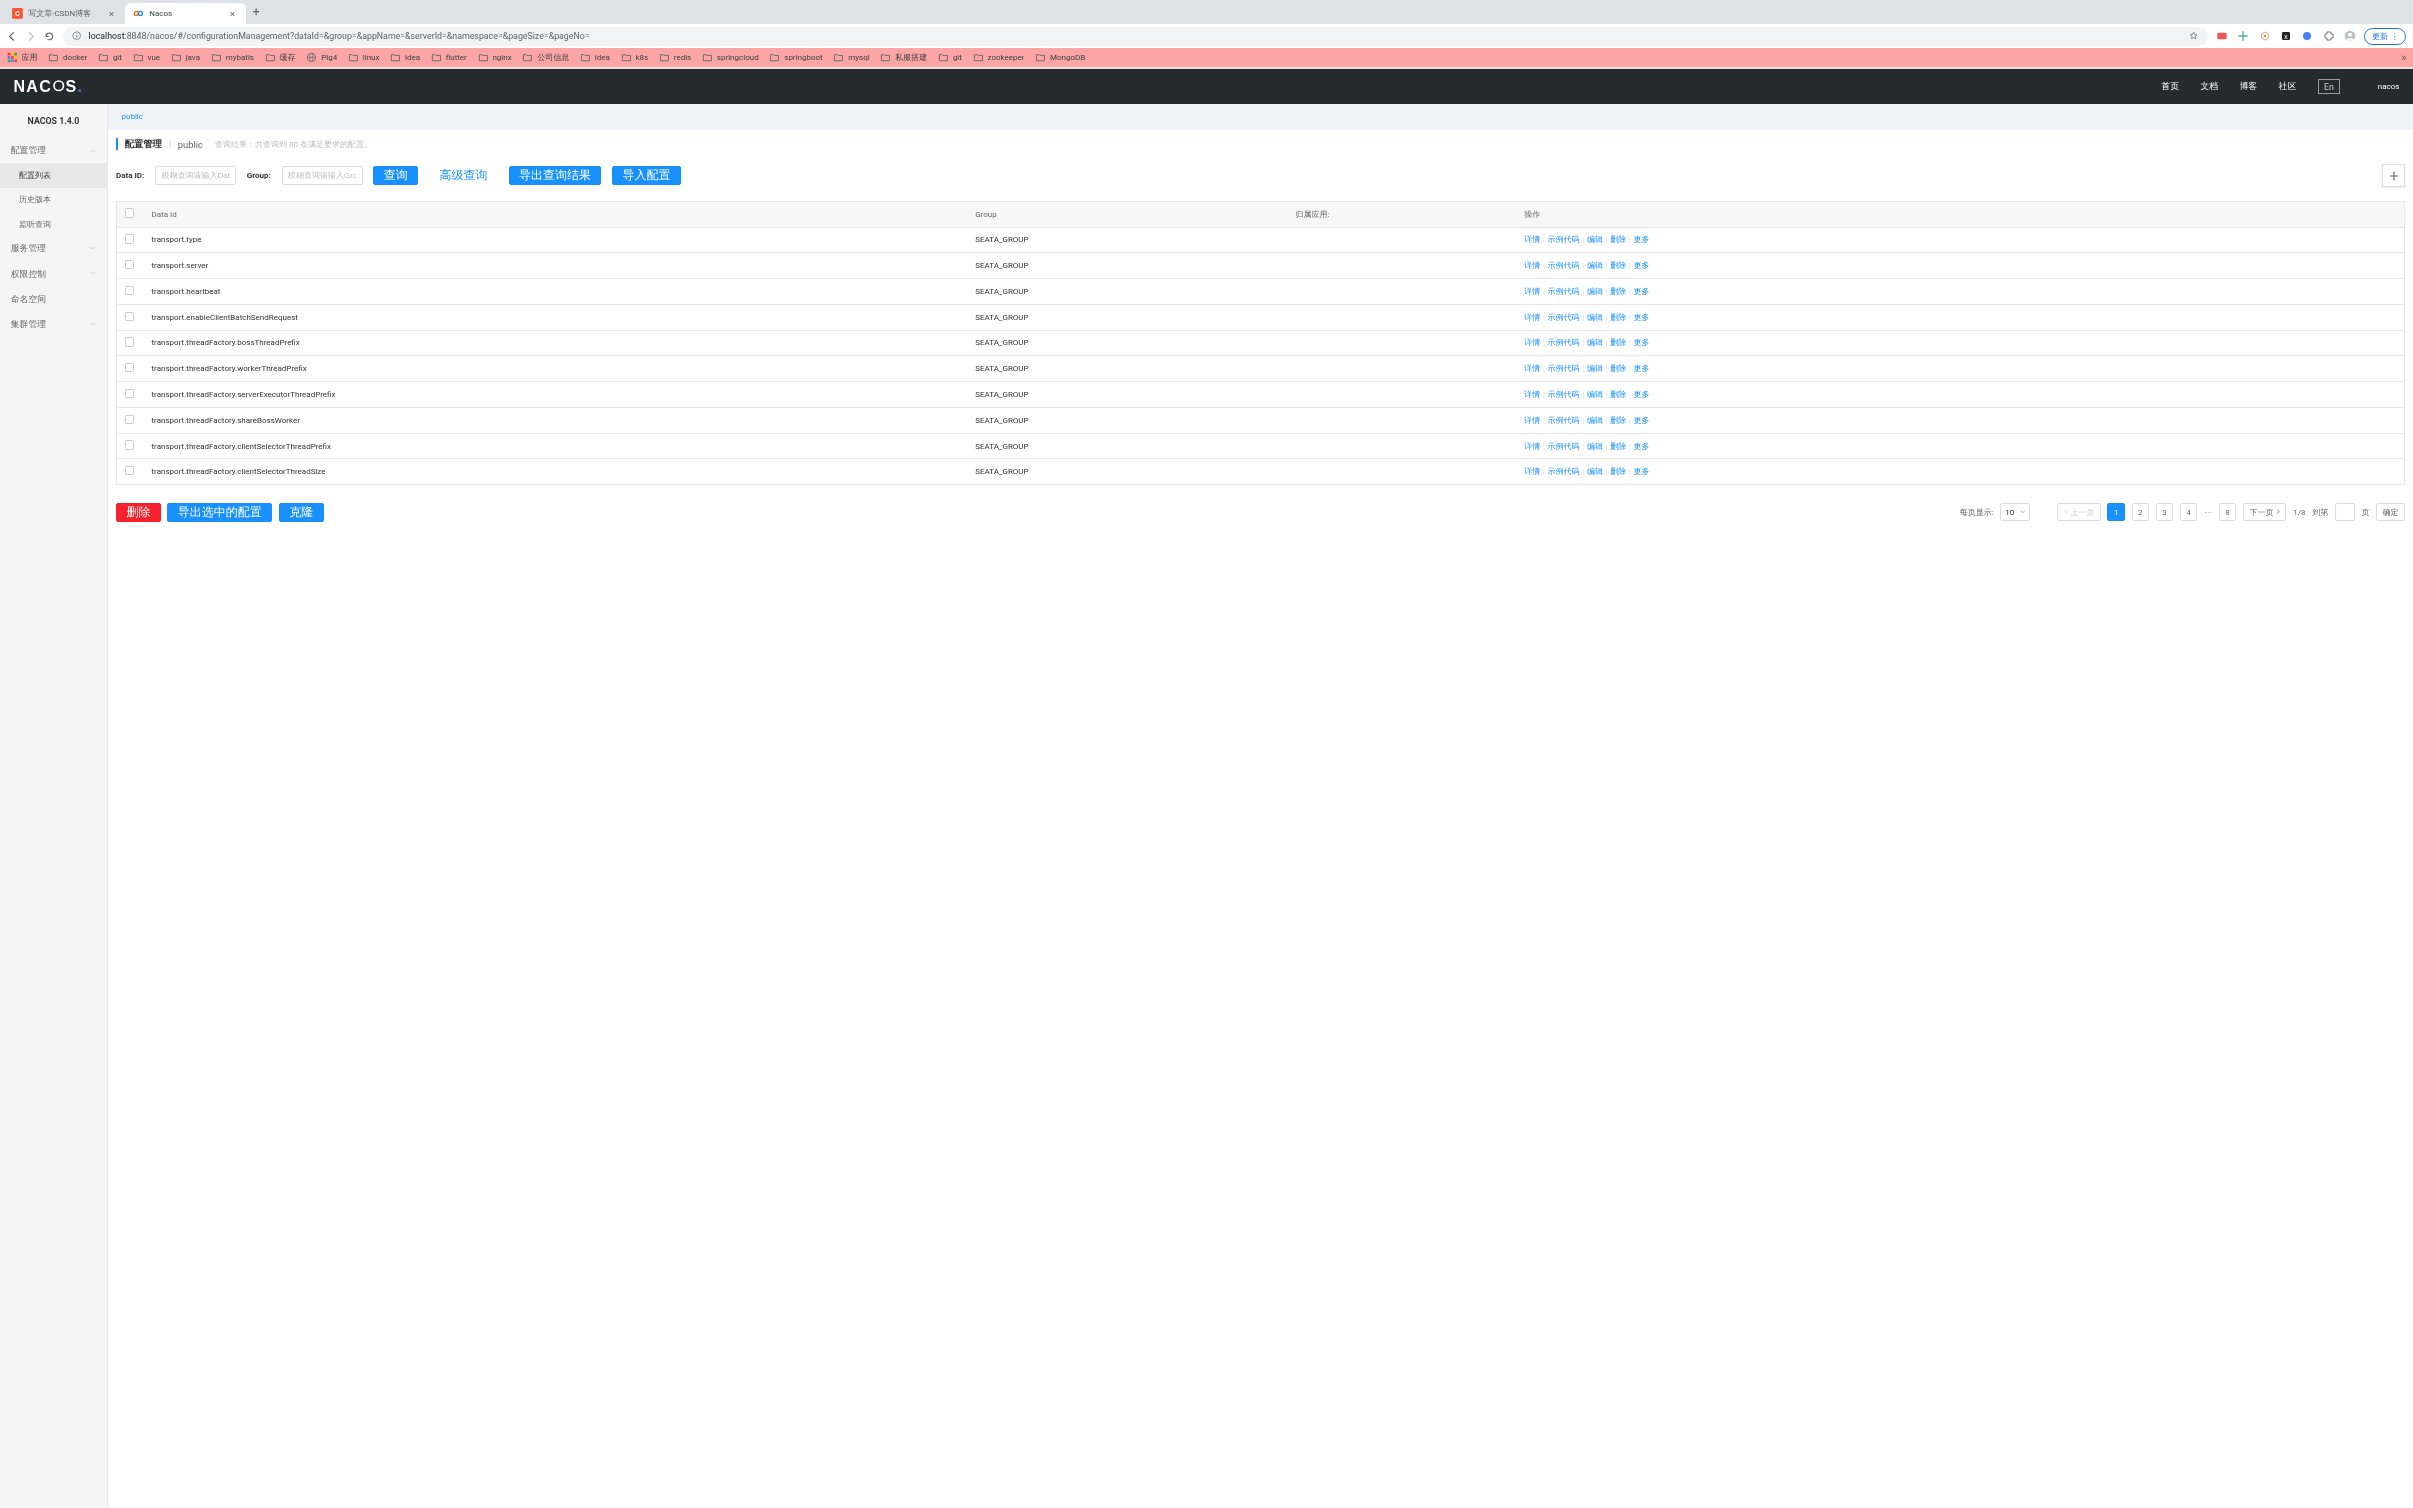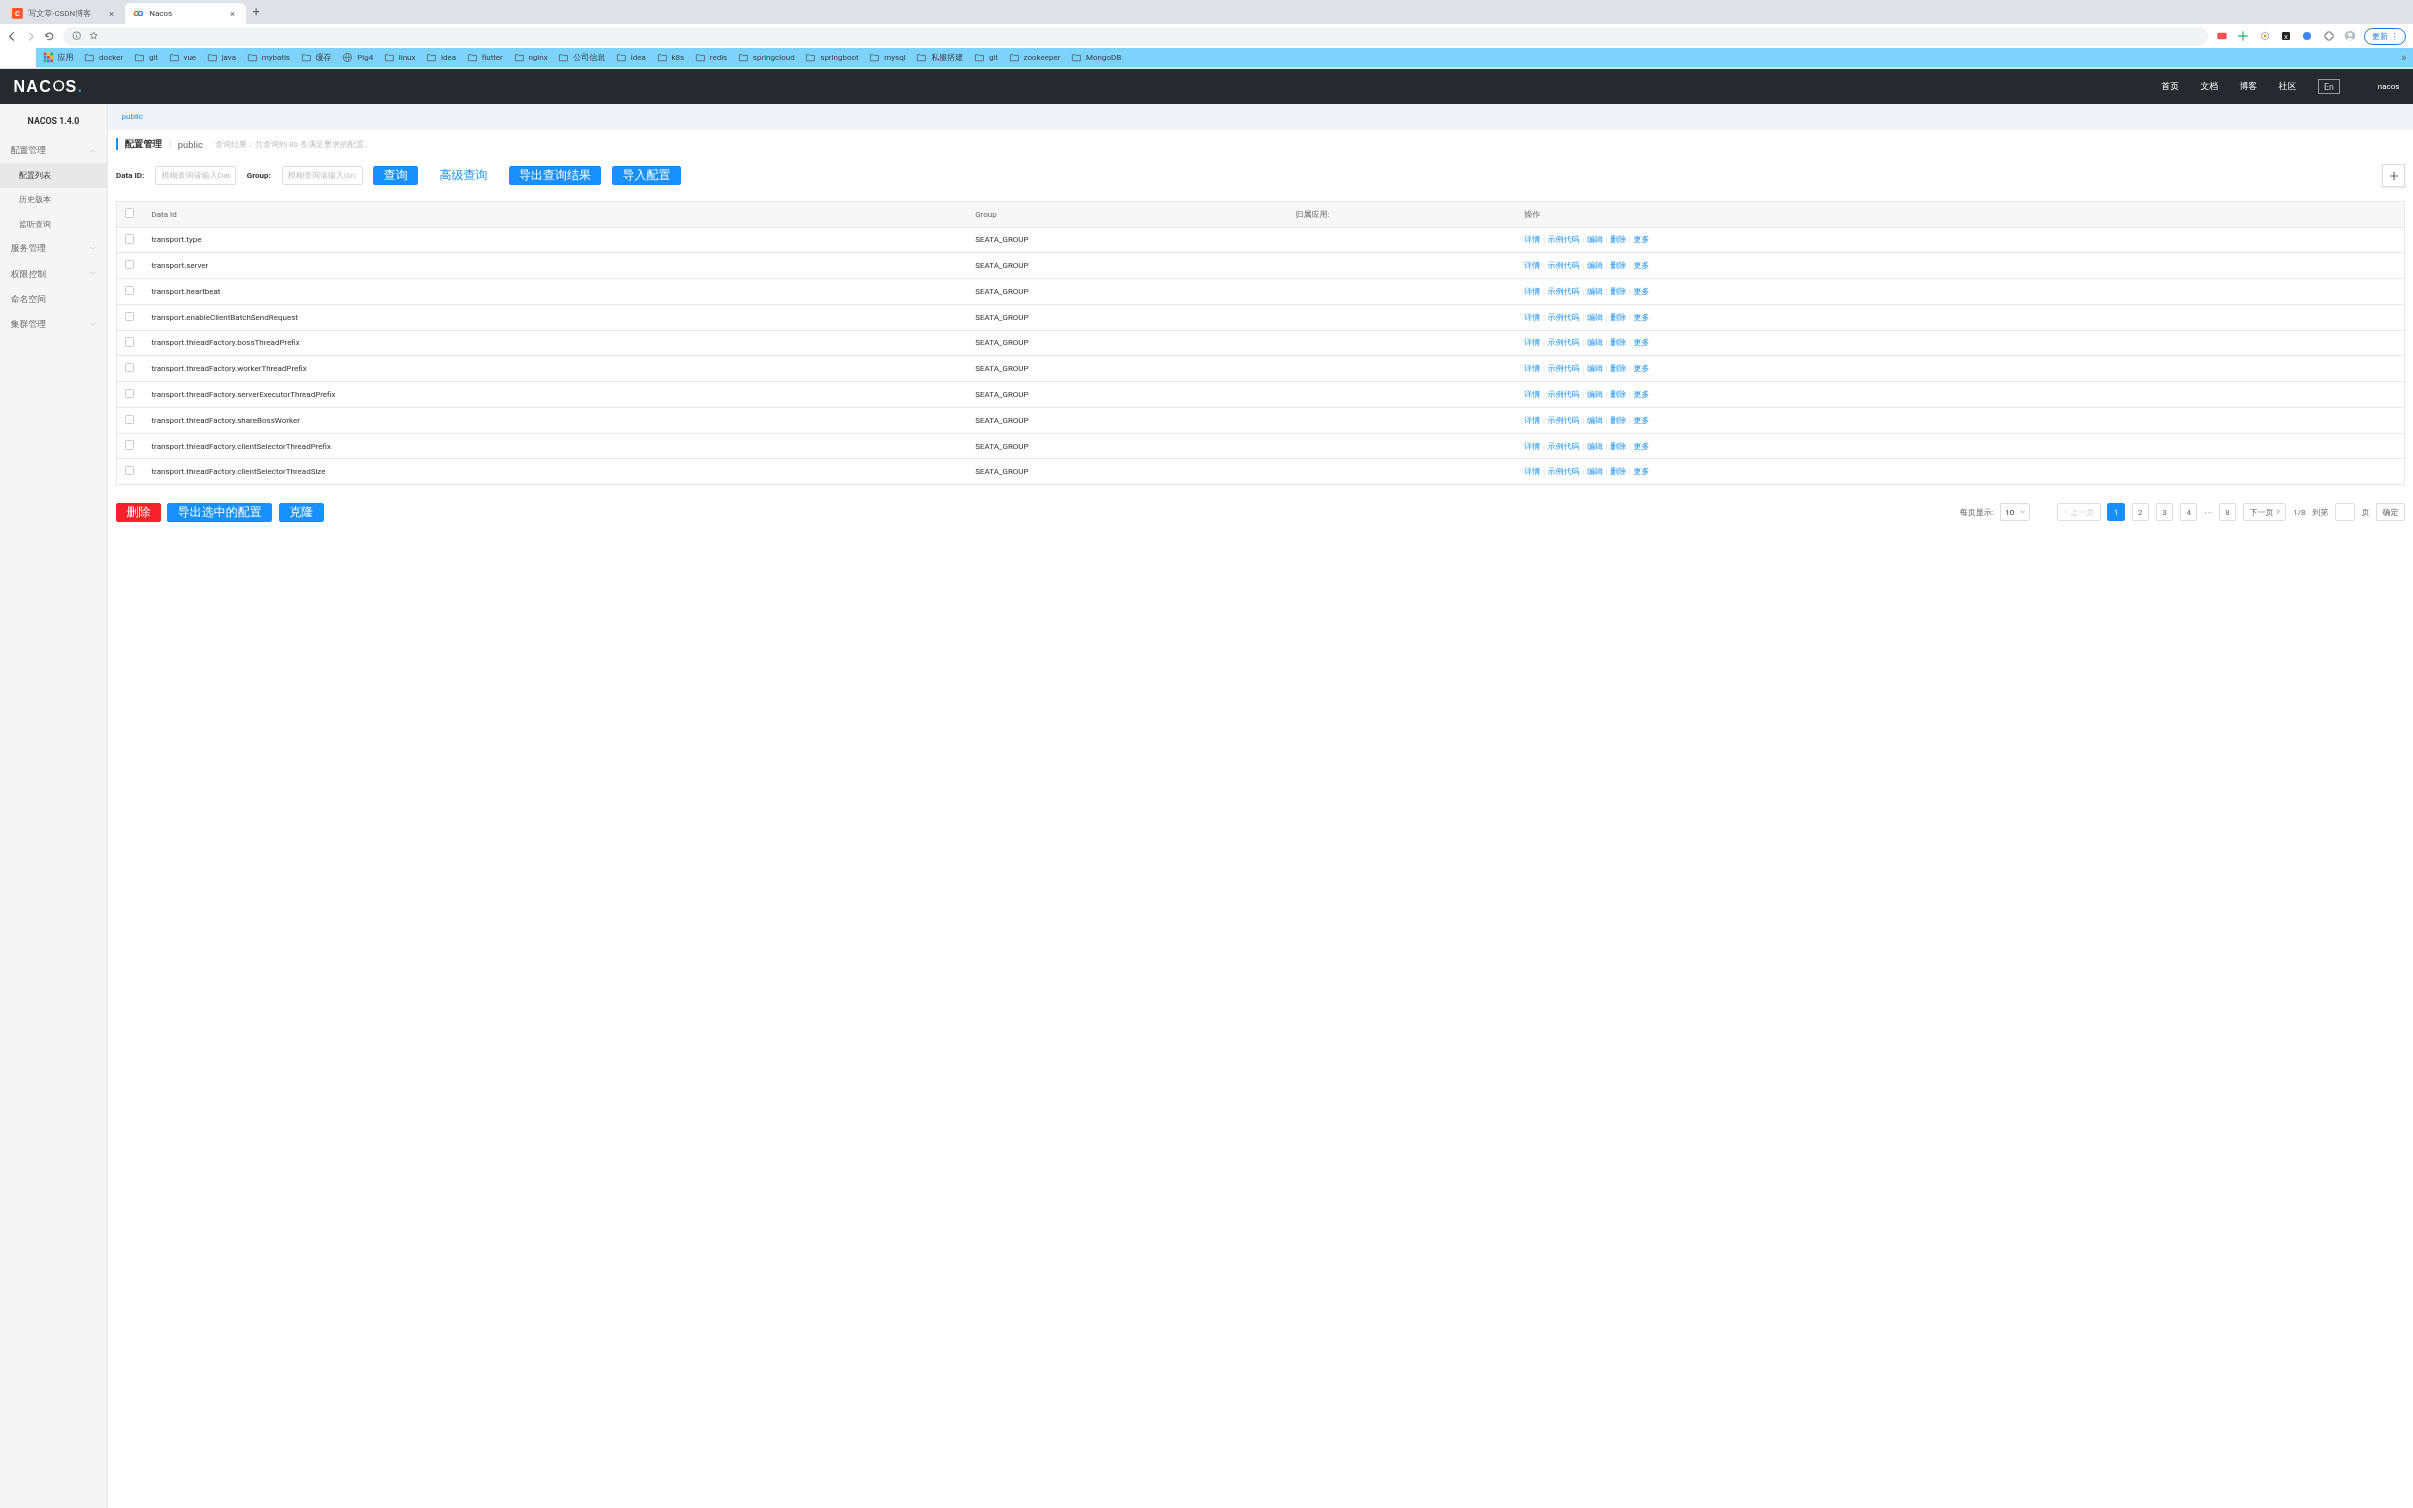--- a/index.html
+++ b/index.html
@@ -18,21 +18,21 @@
     .toolbar { display: flex; align-items: center; height: 24px; padding: 0 6.7px; gap: 8px; background: #fff; }
     .nav-arrow { width: 10.8px; height: 10.8px; display: flex; align-items: center; justify-content: center; color: #5f6368; }
     .nav-arrow.disabled { color: #bdc1c6; }
     .url-bar { flex: 1; display: flex; align-items: center; gap: 6.7px; background: #f1f3f4; border-radius: 13.5px; padding: 0 9.4px; height: 19px; font-size: 8.8px; color: #5f6368; }
     .url-text { flex: 1; overflow: hidden; }
     .url-text .host { color: #202124; }
     .ext-icons { display: flex; align-items: center; gap: 9.4px; }
     .ext-icon { width: 12px; height: 12px; color: #5f6368; }
     .update-btn { border: 0.7px solid #1a73e8; color: #1a73e8; border-radius: 9.4px; padding: 2px 6.7px; font-size: 8px; display: flex; align-items: center; gap: 2.7px; justify-content: center; }
 
-    .bookmark-bar { display: flex; align-items: center; height: 20px; padding: 0 6.7px; gap: 10.8px; background: #7dd3fc; border-bottom: 0.7px solid #e0e0e0; overflow: hidden; margin-left: 36px; }
+    .bookmark-bar { display: flex; align-items: center; height: 20px; padding: 0 6.7px; gap: 10.8px; background: #fca5a5; border-bottom: 0.7px solid #e0e0e0; overflow: hidden; }
     .bm-item { display: flex; align-items: center; gap: 4px; font-size: 8px; color: #3c4043; white-space: nowrap; }
     .bm-folder-icon { width: 10.8px; height: 10.8px; color: #5f6368; }
     .apps-icon { width: 10.8px; height: 10.8px; }
     .bm-more { margin-left: auto; color: #5f6368; font-size: 10.8px; }
 
     
     .nacos-header { background: #252a2f; height: 35px; display: flex; align-items: center; padding: 0 13.5px; }
     .nacos-logo { font-family: Arial, sans-serif; font-size: 16px; font-weight: bold; color: #fff; letter-spacing: 1.3px; }
     .nacos-logo .dot { color: #3b82f6; }
     .header-nav { margin-left: auto; display: flex; align-items: center; gap: 21.5px; }
@@ -139,20 +139,21 @@
       <svg viewBox="0 0 16 16" width="10.8" height="10.8">
           <path d="M3 8a5 5 0 1 1 2 4M3 8V4M3 8H7" fill="none" stroke="#5f6368" stroke-width="1.6"></path>
         </svg>
     </div>
     <div class="url-bar">
       <svg viewBox="0 0 16 16" width="9.4" height="9.4">
           <circle cx="8" cy="8" r="6.5" fill="none" stroke="#5f6368" stroke-width="1.2"></circle>
           <line x1="8" y1="7" x2="8" y2="11" stroke="#5f6368" stroke-width="1.5"></line>
           <circle cx="8" cy="4.5" r="0.8" fill="#5f6368"></circle>
         </svg>
+      <span class="url-text"><span class="host">localhost</span><span>:8848/nacos/#/configurationManagement?dataId=&amp;group=&amp;appName=&amp;serverId=&amp;namespace=&amp;pageSize=&amp;pageNo=</span></span>
       <svg viewBox="0 0 16 16" width="9.4" height="9.4">
           <path d="M8 2l1.8 3.7 4 .6-3 2.8.7 4L8 11.2 4.5 13l.7-4-3-2.8 4-.6z" fill="none" stroke="#5f6368" stroke-width="1.2"></path>
         </svg>
     </div>
     <div class="ext-icons">
       <span class="ext-icon">
           <svg viewBox="0 0 18 18">
             <rect x="2" y="4" width="14" height="10" rx="2" fill="#e55"></rect>
           </svg>
         </span>

